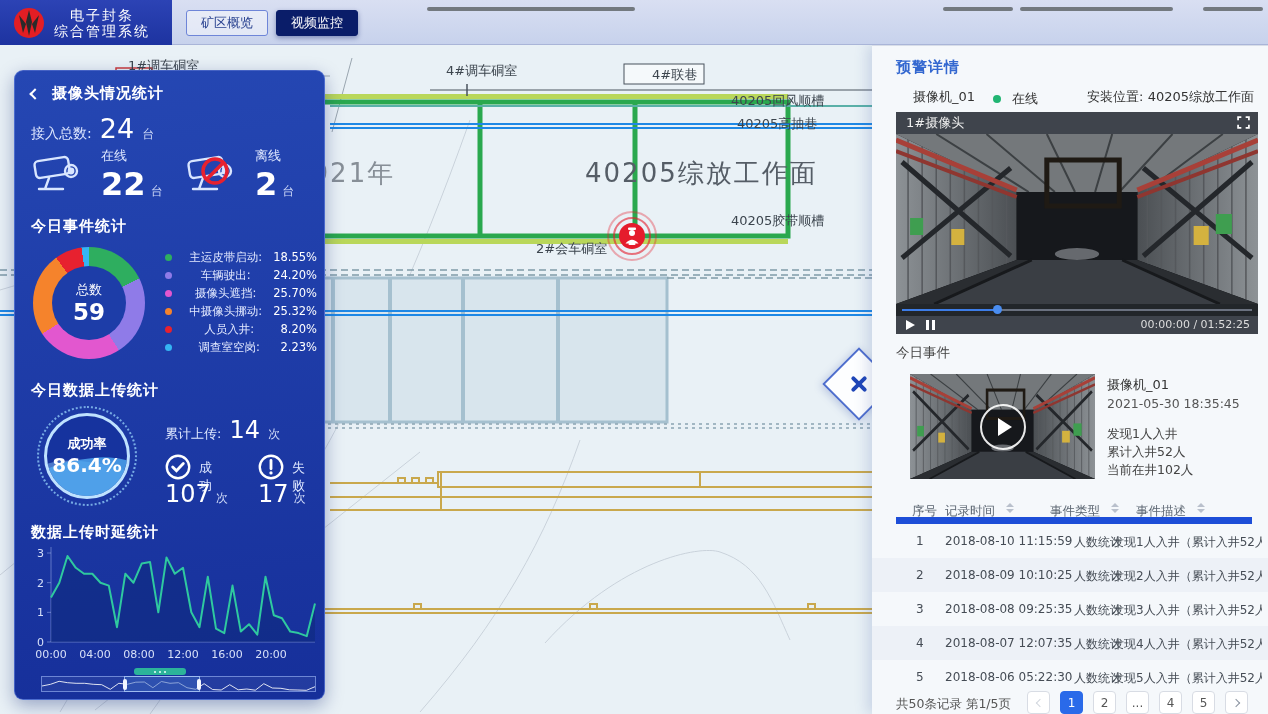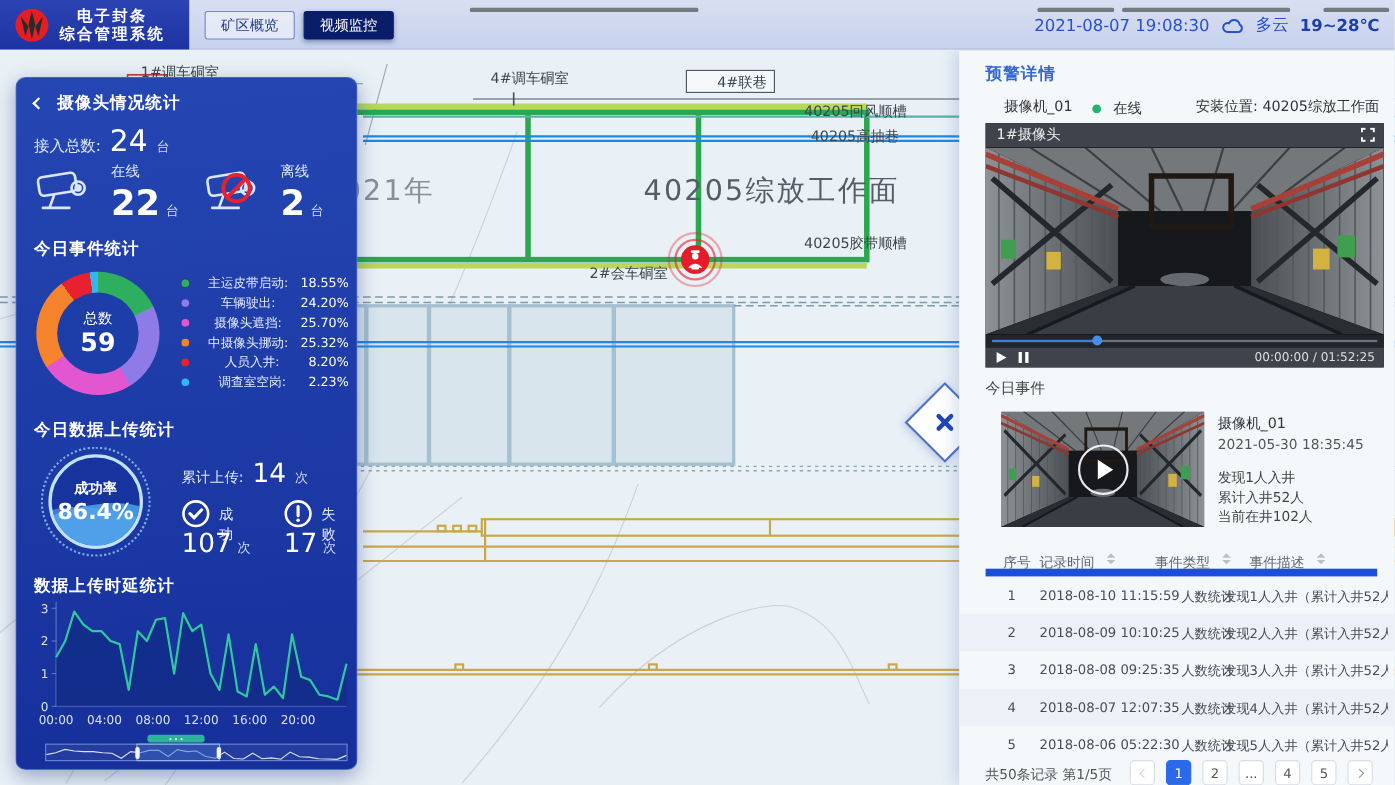--- a/index.html
+++ b/index.html
@@ -19,21 +19,21 @@
   #close-diamond .xb{position:absolute;left:50%;top:50%;width:20px;height:4px;background:#1f46b8;border-radius:2px;}
   #close-diamond .xb.a{transform:translate(-50%,-50%);}
   #close-diamond .xb.b{transform:translate(-50%,-50%) rotate(90deg);}
 
   
   #topbar{position:absolute;left:0;top:0;width:1268px;height:45px;z-index:6;
     background:linear-gradient(#d9dff2,#c7d2ec);border-bottom:1px solid #a9b5d8;}
   .hdr-dash{position:absolute;top:7px;height:4px;border-radius:2px;background:#73797f;}
   .brand{position:absolute;left:0;top:0;width:172px;height:45px;background:linear-gradient(#2c43b5,#1d33a0);
     display:flex;align-items:center;gap:8px;padding-left:12px;}
-  .brand-txt{color:#fff;font-weight:bold;font-size:14px;line-height:16px;letter-spacing:2px;text-align:center;}
+  .brand-txt{color:#fff;font-weight:normal;font-size:14px;line-height:16px;letter-spacing:2px;text-align:center;}
   .nav{position:absolute;top:10px;height:26px;padding:0 14px;font-size:13px;border-radius:3px;cursor:pointer;}
   .nav.ghost{left:186px;background:rgba(255,255,255,.45);border:1px solid #6e85d8;color:#27408f;}
   .nav.solid{left:276px;background:#0a1d69;border:1px solid #0a1d69;color:#fff;box-shadow:0 2px 5px rgba(10,30,105,.4);}
   .hdr-right{position:absolute;right:14px;top:0;height:45px;display:flex;align-items:center;gap:10px;
     color:#2a4fd0;font-size:15px;font-weight:500;}
   .hdr-right .temp{font-weight:bold;color:#1d3fae;}
 
   
   #lpanel{position:absolute;left:14px;top:70px;width:311px;height:630px;z-index:5;border-radius:9px;
     background:linear-gradient(175deg,#2547b3,#162f9a);border:1px solid rgba(110,140,230,.55);
@@ -282,28 +282,20 @@
         <path d="M7,9 L14,18 L11,27 Z" fill="#2a2a2a"></path>
         <path d="M27,9 L20,18 L23,27 Z" fill="#2a2a2a"></path>
       </svg>
       <div class="brand-txt">
         <div>电子封条</div>
         <div>综合管理系统</div>
       </div>
     </div>
     <button class="nav ghost">矿区概览</button>
     <button class="nav solid">视频监控</button>
-    <div class="hdr-right">
-      <span>2021-08-07  19:08:30</span>
-      <svg width="22" height="16" viewBox="0 0 22 16">
-        <path d="M6,14 a4,4 0 1 1 1.2,-7.8 a5.2,5.2 0 0 1 9.8,1.2 a3.6,3.6 0 0 1 -0.4,6.6 z" fill="none" stroke="#2a4fd0" stroke-width="1.8"></path>
-      </svg>
-      <span>多云</span>
-      <span class="temp">19~28℃</span>
-    </div>
   </header>
 
   <aside id="lpanel">
     <div class="abs" style="left:16px;top:12px">
       <span class="chev-l"></span>
       <span class="lp-title">摄像头情况统计</span>
     </div>
 
     <div class="abs" style="left:16px;top:42px">
       <span class="lbl" style="font-size:14px">接入总数:</span>

